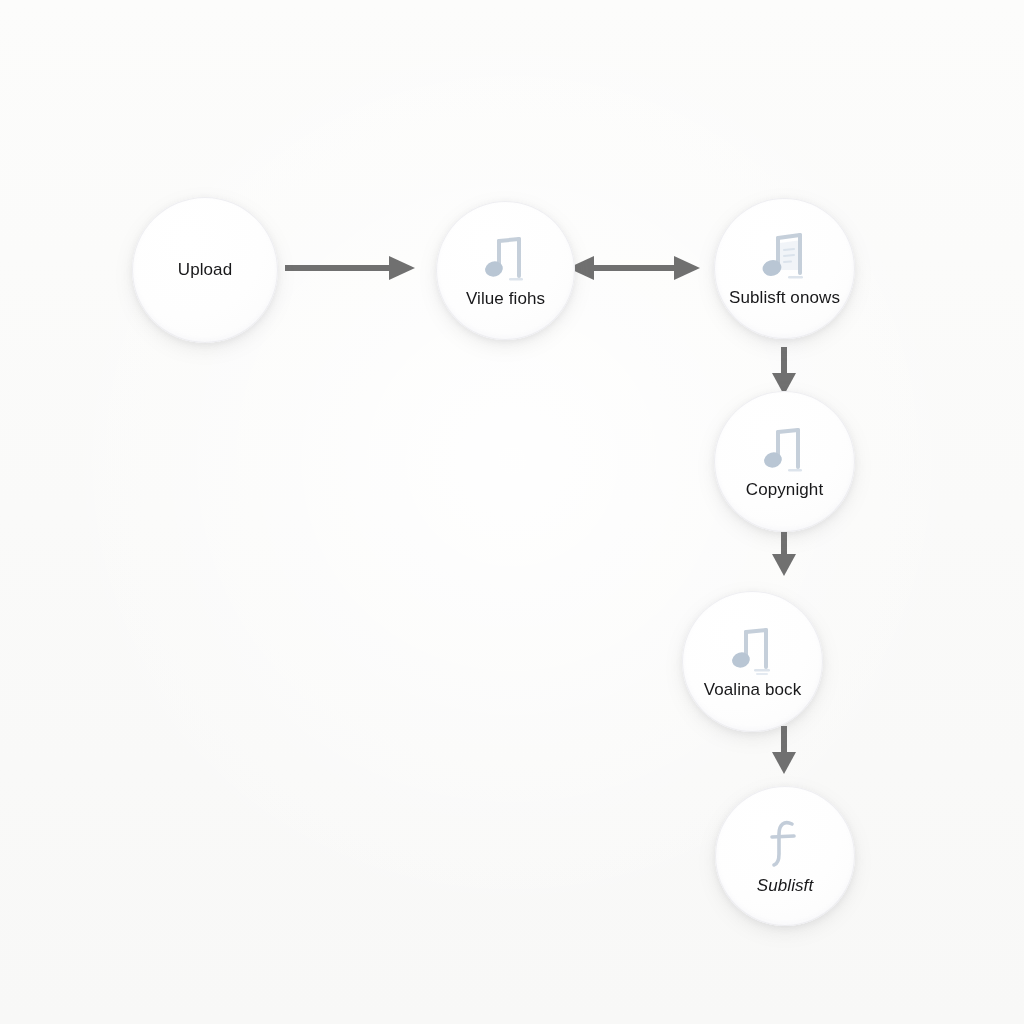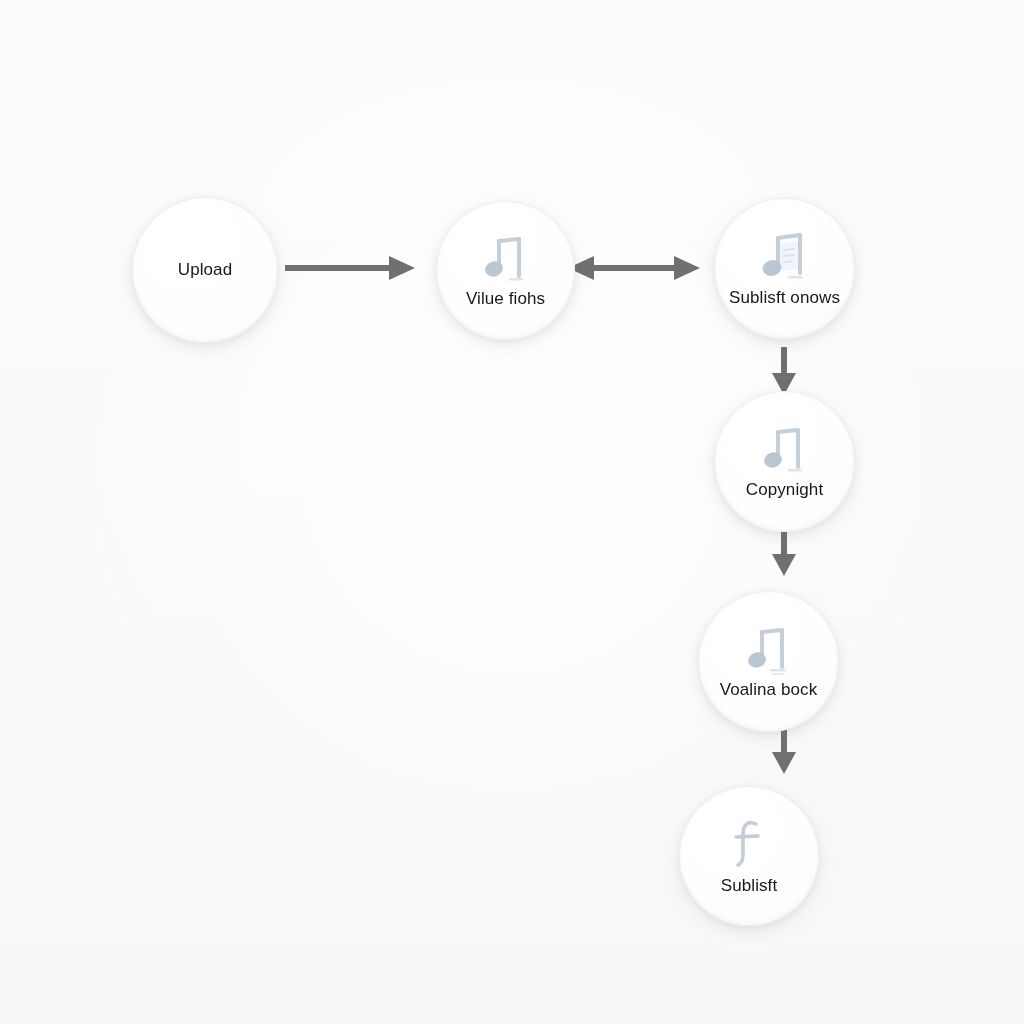--- a/index.html
+++ b/index.html
@@ -164,37 +164,37 @@
           <path d="M16 8 L36 6"></path>
           <path d="M16 8 L16 34"></path>
         </g>
         <ellipse cx="11" cy="36" rx="9" ry="7.5" fill="#b9c6d4" transform="rotate(-16 11 36)"></ellipse>
         <rect x="26" y="45" width="14" height="2.4" rx="1.2" fill="#dde4ec"></rect>
       </svg>
     </span>
     <span class="node-label">Copynight</span>
   </div>
 
-  <div class="node" style="left:698px; top:591px; width:141px; height:141px;">
+  <div class="node" style="left:682px; top:591px; width:141px; height:141px;">
     <span class="node-icon">
       <svg width="46" height="52" viewBox="0 0 46 52">
         <g fill="none" stroke="#c5cfda" stroke-width="4" stroke-linecap="round" stroke-linejoin="round">
           <path d="M36 6 L36 43"></path>
           <path d="M16 8 L36 6"></path>
           <path d="M16 8 L16 34"></path>
         </g>
         <ellipse cx="11" cy="36" rx="9" ry="7.5" fill="#b9c6d4" transform="rotate(-16 11 36)"></ellipse>
         <rect x="24" y="45" width="16" height="2.4" rx="1.2" fill="#dde4ec"></rect>
         <rect x="26" y="49" width="12" height="2" rx="1" fill="#e4eaf1"></rect>
       </svg>
     </span>
     <span class="node-label">Voalina bock</span>
   </div>
 
-  <div class="node" style="left:679px; top:786px; width:140px; height:140px;">
+  <div class="node" style="left:715px; top:786px; width:140px; height:140px;font-style:italic;">
     <span class="node-icon">
       <svg width="40" height="56" viewBox="0 0 40 56">
         <g fill="none" stroke="#c3cdd9" stroke-width="3.6" stroke-linecap="round" stroke-linejoin="round">
           <path d="M27 8 C19 4 14 9 14 18 L14 38 C14 45 12 48 9 49"></path>
           <path d="M7 21 L29 20"></path>
         </g>
       </svg>
     </span>
     <span class="node-label">Sublisft</span>
   </div>

